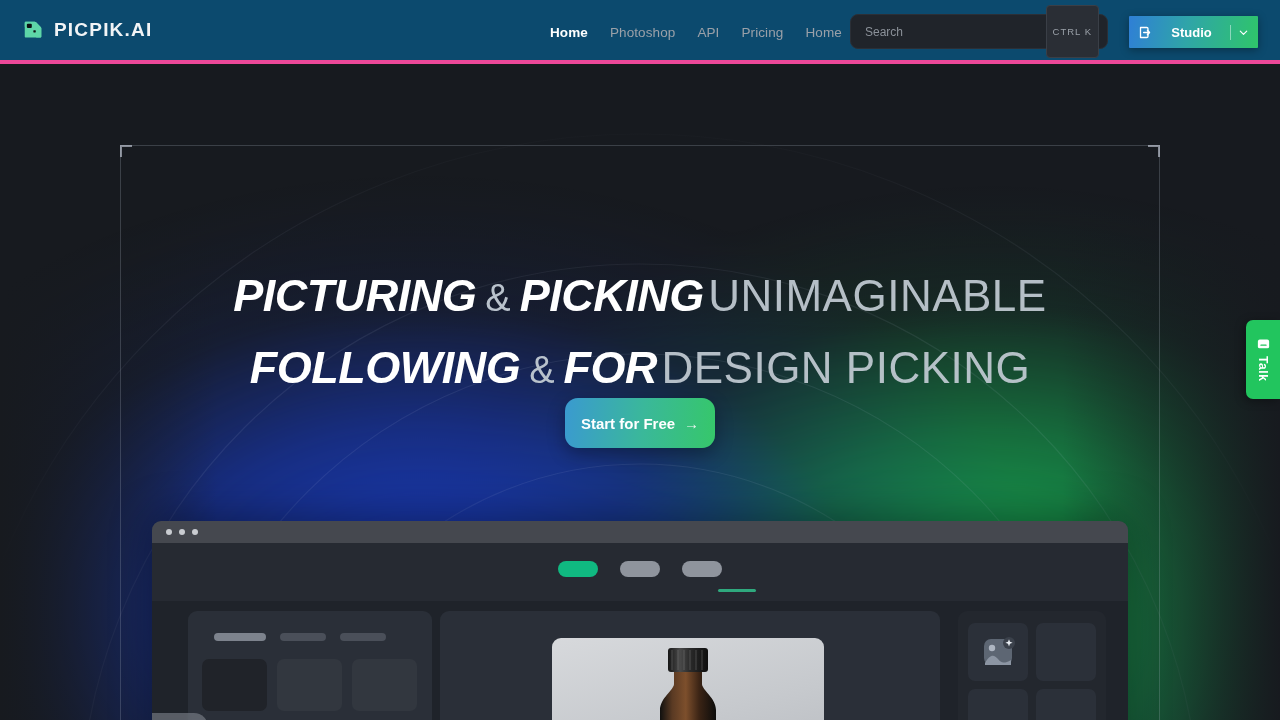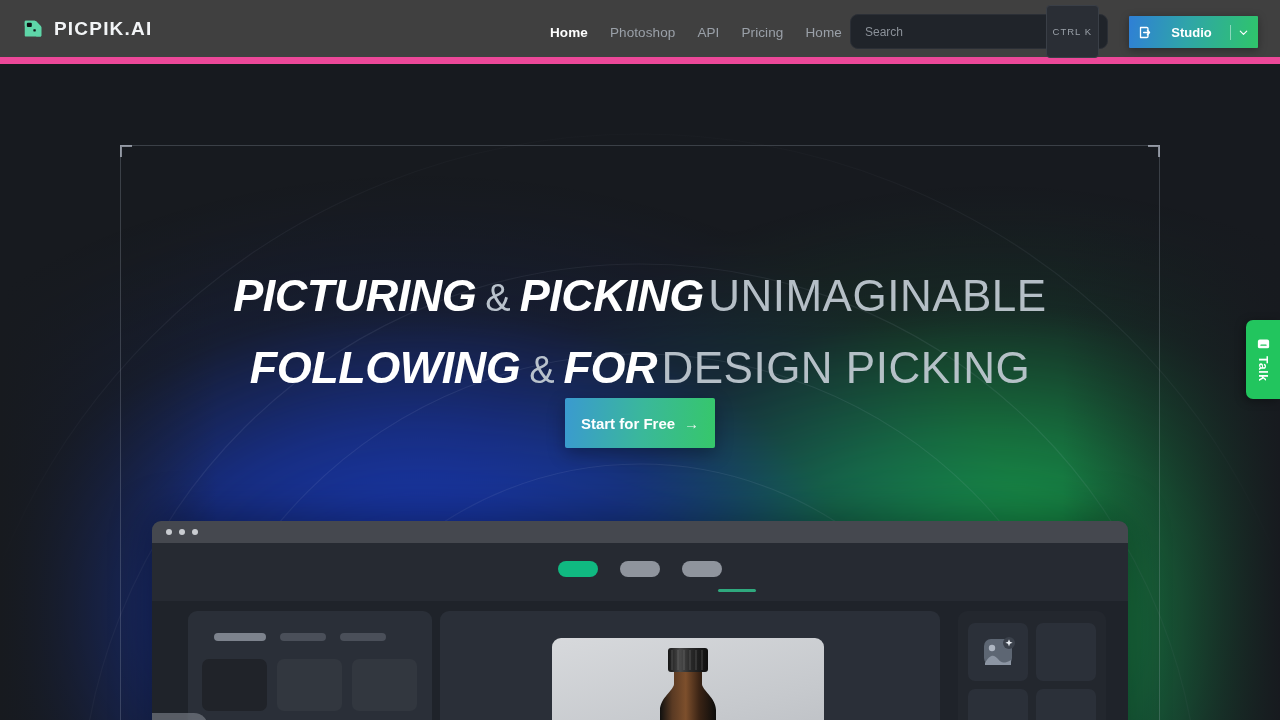--- a/index.html
+++ b/index.html
@@ -21,22 +21,22 @@
     overflow: hidden;
     background: #171a1f;
   }
 
   
   .topbar {
     position: absolute;
     top: 0; left: 0;
     width: 1280px;
     height: 64px;
-    background: #404040;
-    border-bottom: 7px solid #ec4899;
+    background: #0c4a6e;
+    border-bottom: 4px solid #ec4899;
     display: flex;
     align-items: center;
     z-index: 60;
   }
 
   .brand {
     display: flex;
     align-items: center;
     gap: 10px;
     margin-left: 22px;
@@ -216,21 +216,21 @@
     font-weight: 300;
     color: #c3ccd4;
     letter-spacing: .5px;
     opacity: .92;
   }
 
   .cta {
     position: absolute;
     left: 565px; top: 334px;
     width: 150px; height: 50px;
-    border-radius: 2px;
+    border-radius: 13px;
     background: linear-gradient(95deg, #3a9ad0 0%, #3ab89a 52%, #36c76a 100%);
     display: flex;
     align-items: center;
     justify-content: center;
     gap: 9px;
     cursor: pointer;
     box-shadow: 0 6px 18px rgba(0,0,0,.3);
   }
   .cta-label {
     font-size: 15px;

